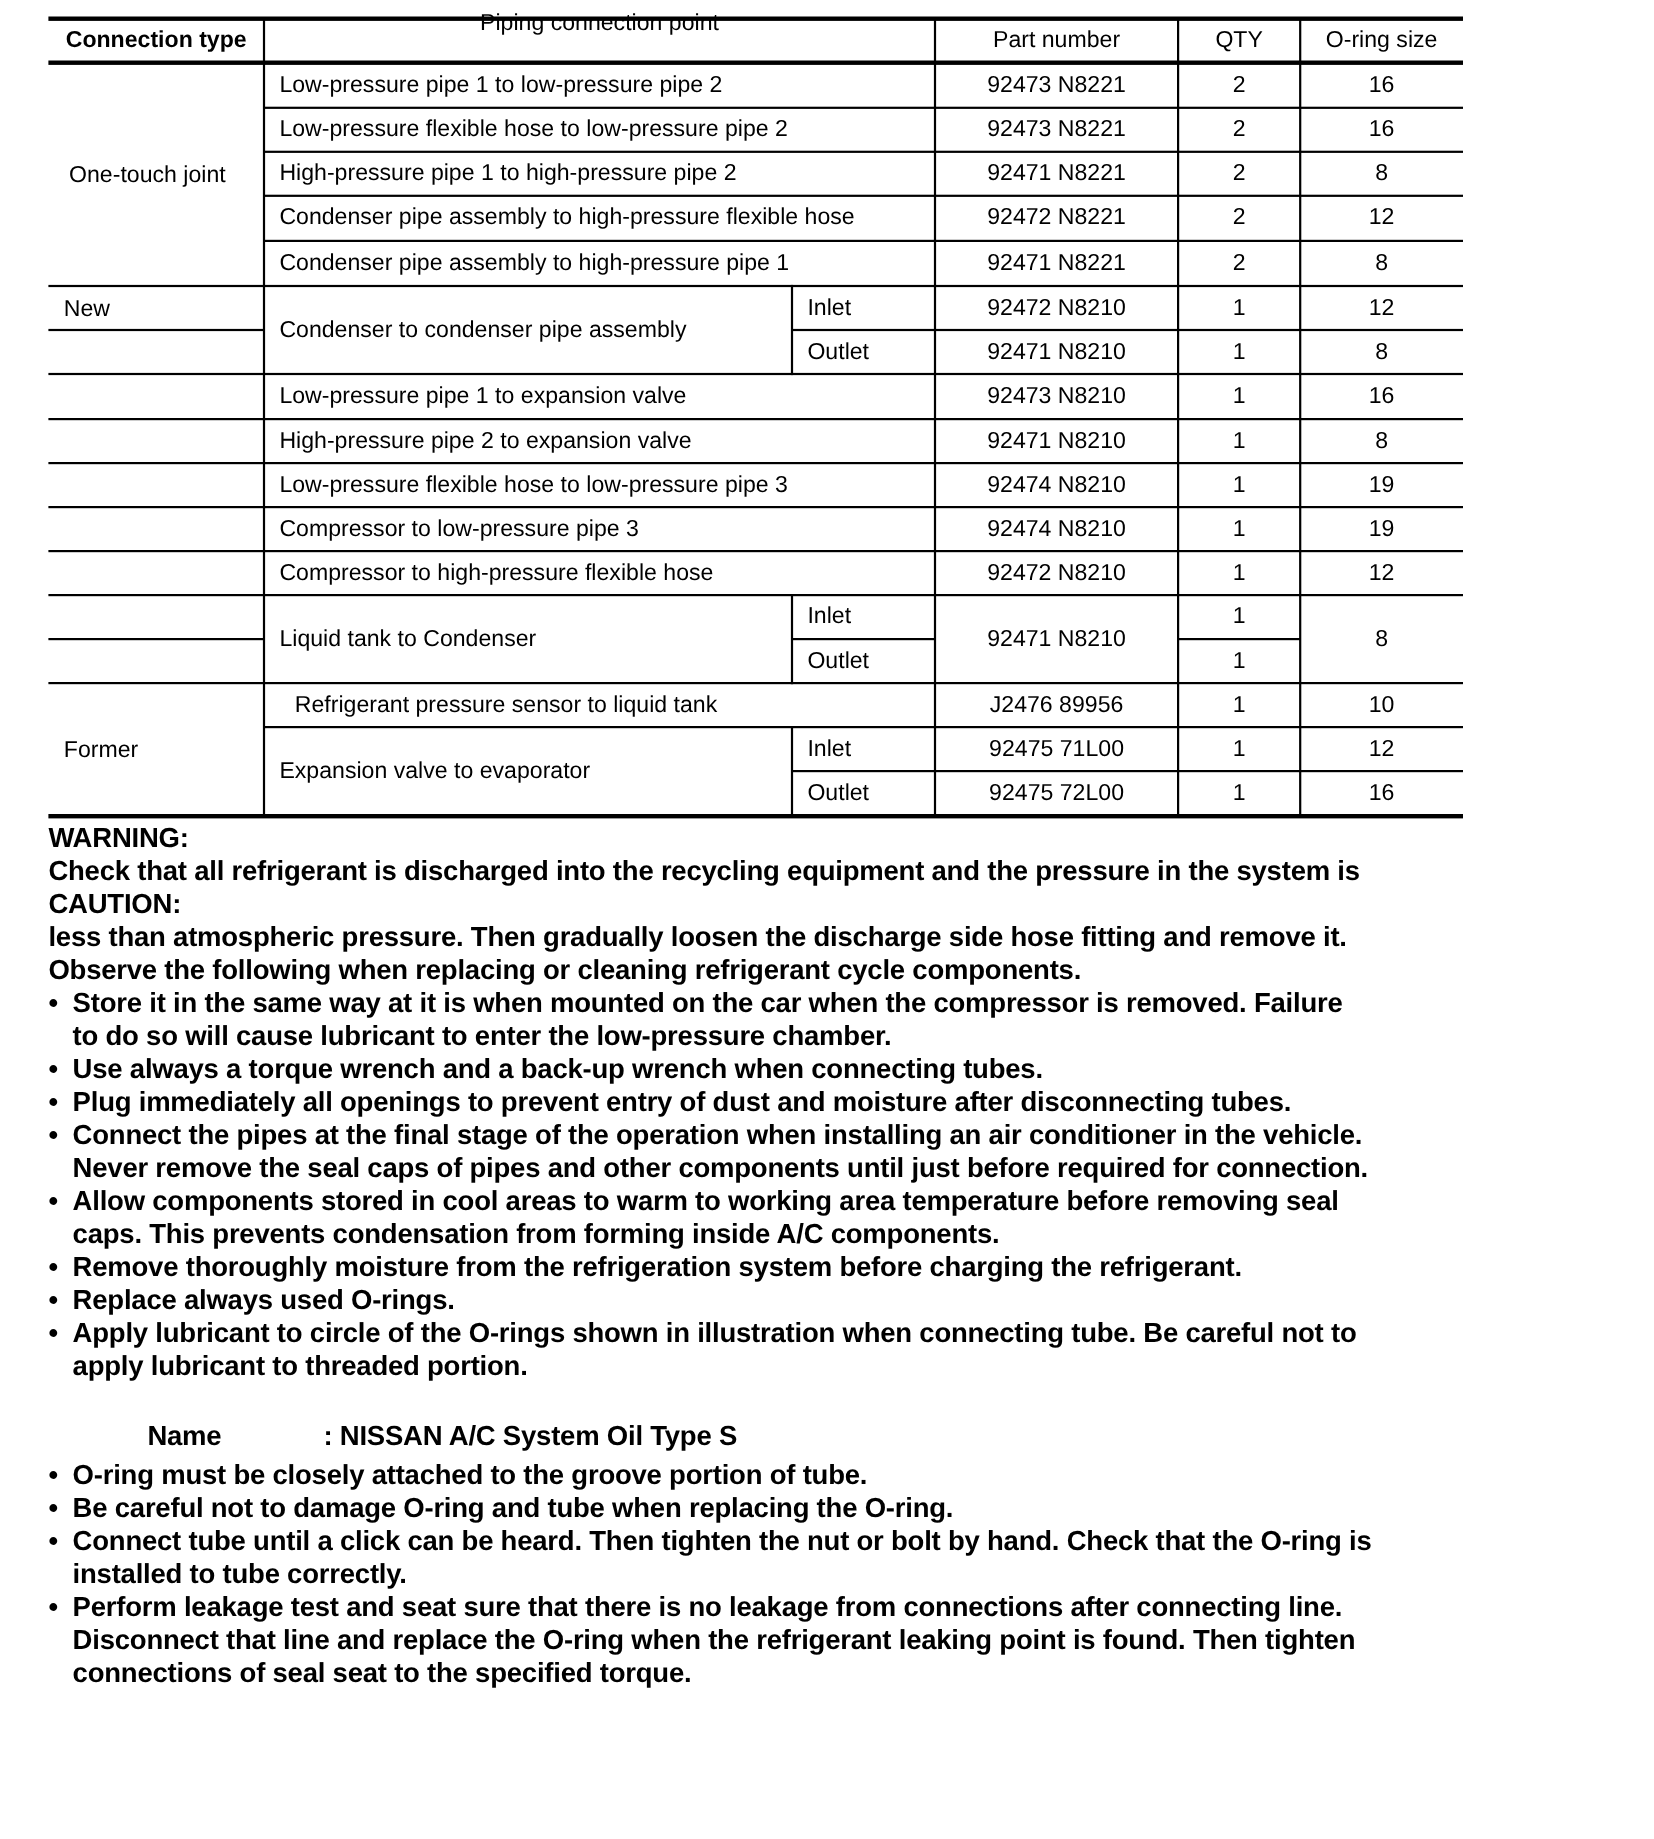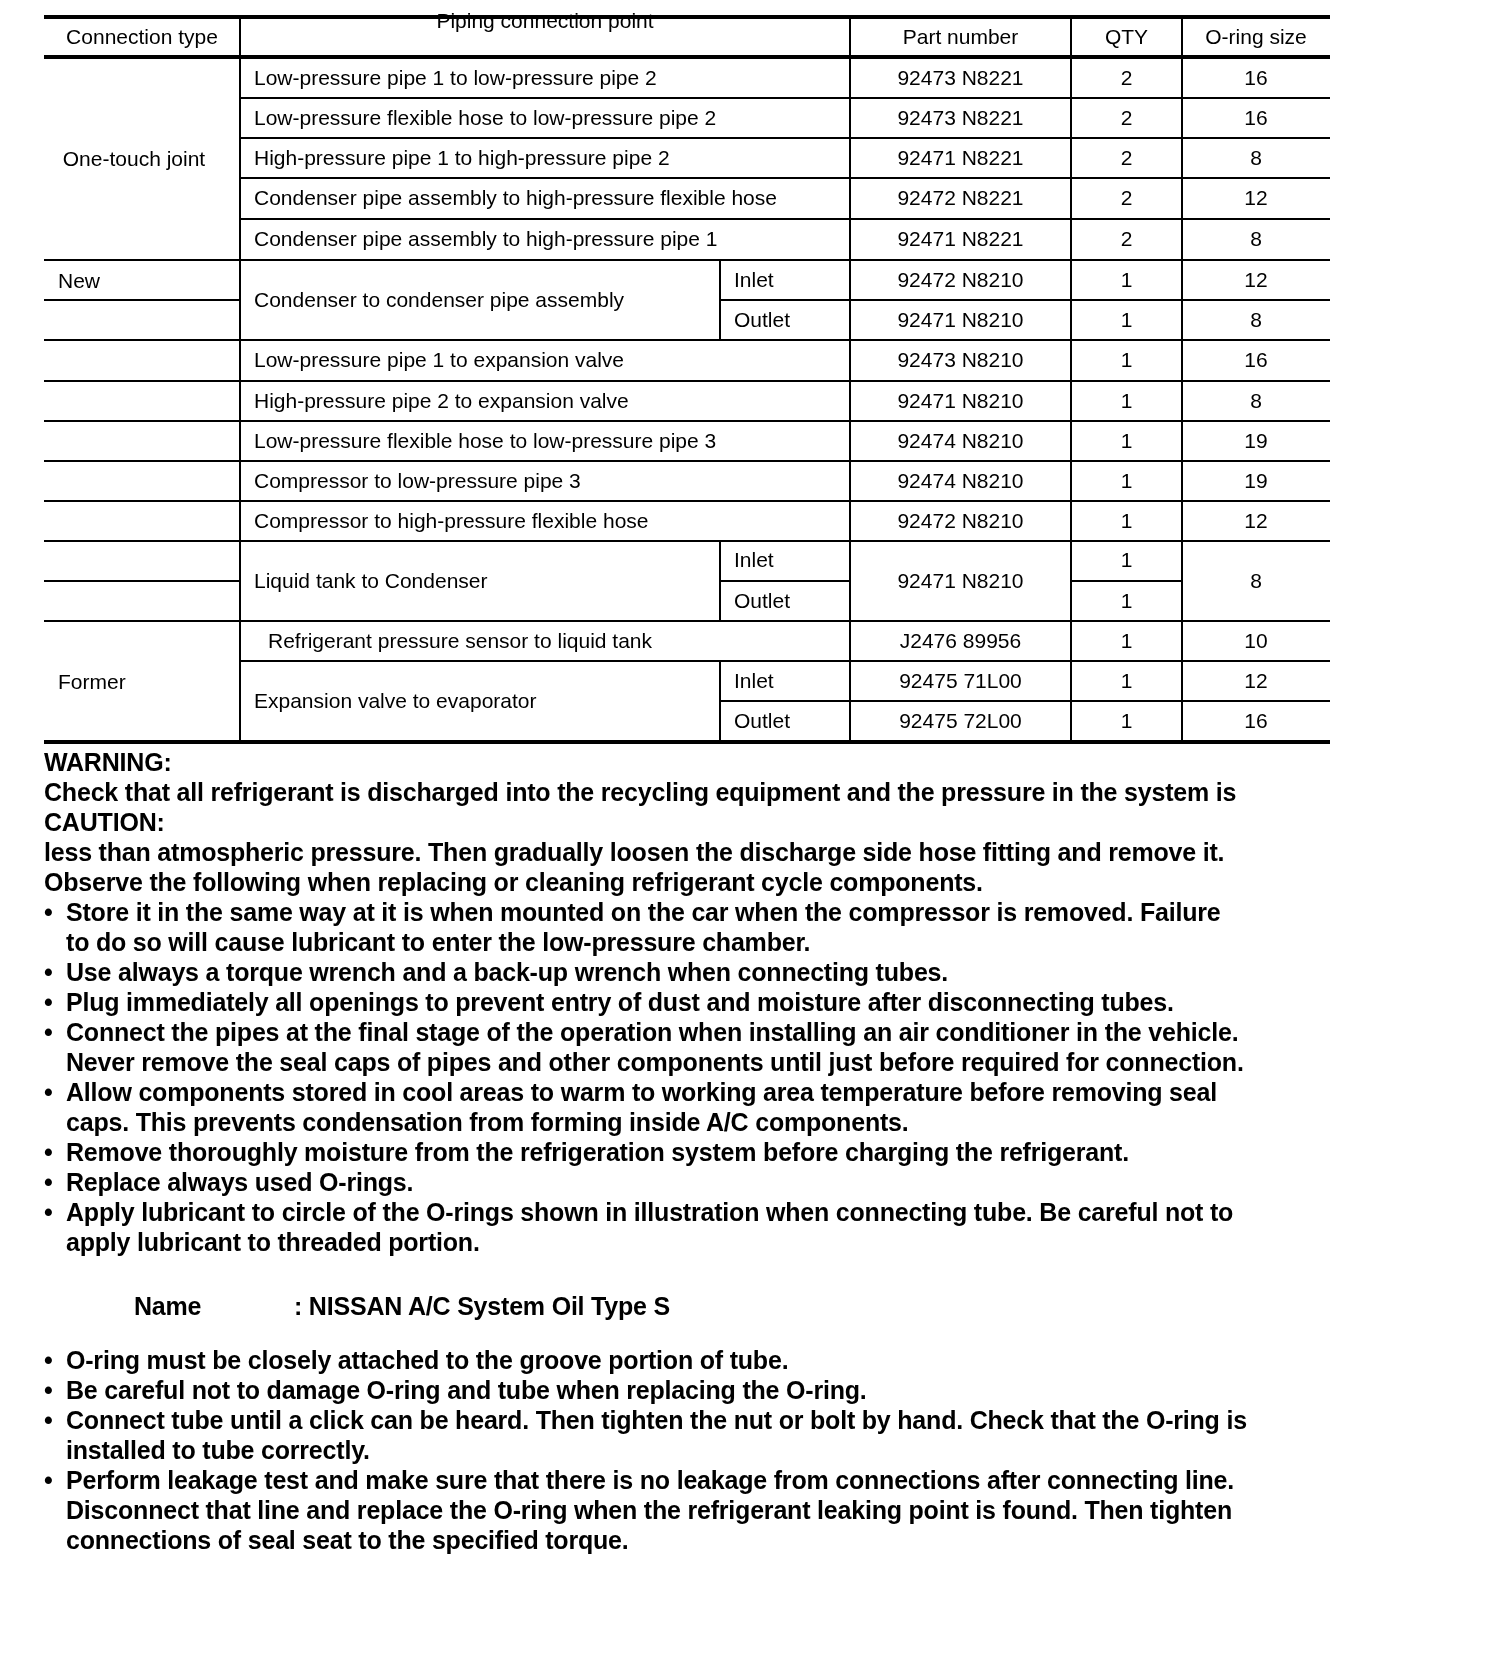--- a/index.html
+++ b/index.html
@@ -9,21 +9,21 @@
   .hl.thick { height: 4px; }
   .vl { position: absolute; background: #000; width: 2px; }
   .cell { position: absolute; display: flex; align-items: center; white-space: nowrap; line-height: 1; }
   .cell.c { justify-content: center; }
   .cell.l { justify-content: flex-start; padding-left: 14px; box-sizing: border-box; }
   .notes { position: absolute; left: 44px; top: 747px; width: 1320px; font-family: "Liberation Sans", sans-serif; font-weight: bold; font-size: 25px; line-height: 30px; letter-spacing: -0.2px; }
   .notes .line { display: block; }
   .notes .bullet { position: relative; padding-left: 22px; }
   .notes .bullet .dot { position: absolute; left: 0; top: 0; }
   .notes .spacer { height: 30px; }
-  .oil { display: flex; padding-left: 90px; margin-top: 4px; margin-bottom: 24px; }
+  .oil { display: flex; padding-left: 90px; margin-top: 4px; margin-bottom: 5px; }
   .oil .lbl { width: 160px; }
 </style>
 </head>
 <body>
 
 <div class="tbl">
 
   <div class="hl thick" style="left:44px;width:1286px;top:15px;"></div>
   <div class="hl thick" style="left:44px;width:1286px;top:55px;"></div>
 
@@ -52,21 +52,21 @@
   <div class="hl thick" style="left:44px;width:1286px;top:740px;"></div>
 
   <div class="vl" style="left:239px;top:17px;height:725px;"></div>
   <div class="vl" style="left:849px;top:17px;height:725px;"></div>
   <div class="vl" style="left:1070px;top:17px;height:725px;"></div>
   <div class="vl" style="left:1181px;top:17px;height:725px;"></div>
   <div class="vl" style="left:719px;top:259px;height:82px;"></div>
   <div class="vl" style="left:719px;top:540px;height:82px;"></div>
   <div class="vl" style="left:719px;top:660px;height:82px;"></div>
 
-  <div class="cell c" style="left:44px;width:196px;top:17px;height:38px;">Connection type</div>
+  <div class="cell c" style="left:44px;width:196px;top:17px;height:38px;font-weight:bold;">Connection type</div>
   <div class="cell c" style="left:240px;width:610px;top:1px;height:38px;">Piping connection point</div>
   <div class="cell c" style="left:850px;width:221px;top:17px;height:38px;">Part number</div>
   <div class="cell c" style="left:1071px;width:111px;top:17px;height:38px;">QTY</div>
   <div class="cell c" style="left:1182px;width:148px;top:17px;height:38px;">O-ring size</div>
 
   <div class="cell c" style="left:44px;width:180px;top:57px;height:202px;">One-touch joint</div>
   <div class="cell l" style="left:44px;width:196px;top:261px;height:38px;">New</div>
   <div class="cell l" style="left:44px;width:196px;top:622px;height:118px;">Former</div>
 
   <div class="cell l" style="left:240px;width:610px;top:57px;height:40px;">Low-pressure pipe 1 to low-pressure pipe 2</div>
@@ -211,17 +211,17 @@
     <span class="dot">•</span>
     <span class="line">Be careful not to damage O-ring and tube when replacing the O-ring.</span>
   </div>
   <div class="bullet">
     <span class="dot">•</span>
     <span class="line">Connect tube until a click can be heard. Then tighten the nut or bolt by hand. Check that the O-ring is</span>
     <span class="line">installed to tube correctly.</span>
   </div>
   <div class="bullet">
     <span class="dot">•</span>
-    <span class="line">Perform leakage test and make sure that there is no leakage from connections after connecting line.</span>
+    <span class="line">Perform leakage test and seat sure that there is no leakage from connections after connecting line.</span>
     <span class="line">Disconnect that line and replace the O-ring when the refrigerant leaking point is found. Then tighten</span>
     <span class="line">connections of seal seat to the specified torque.</span>
   </div>
 </div>
 
 </body></html>

